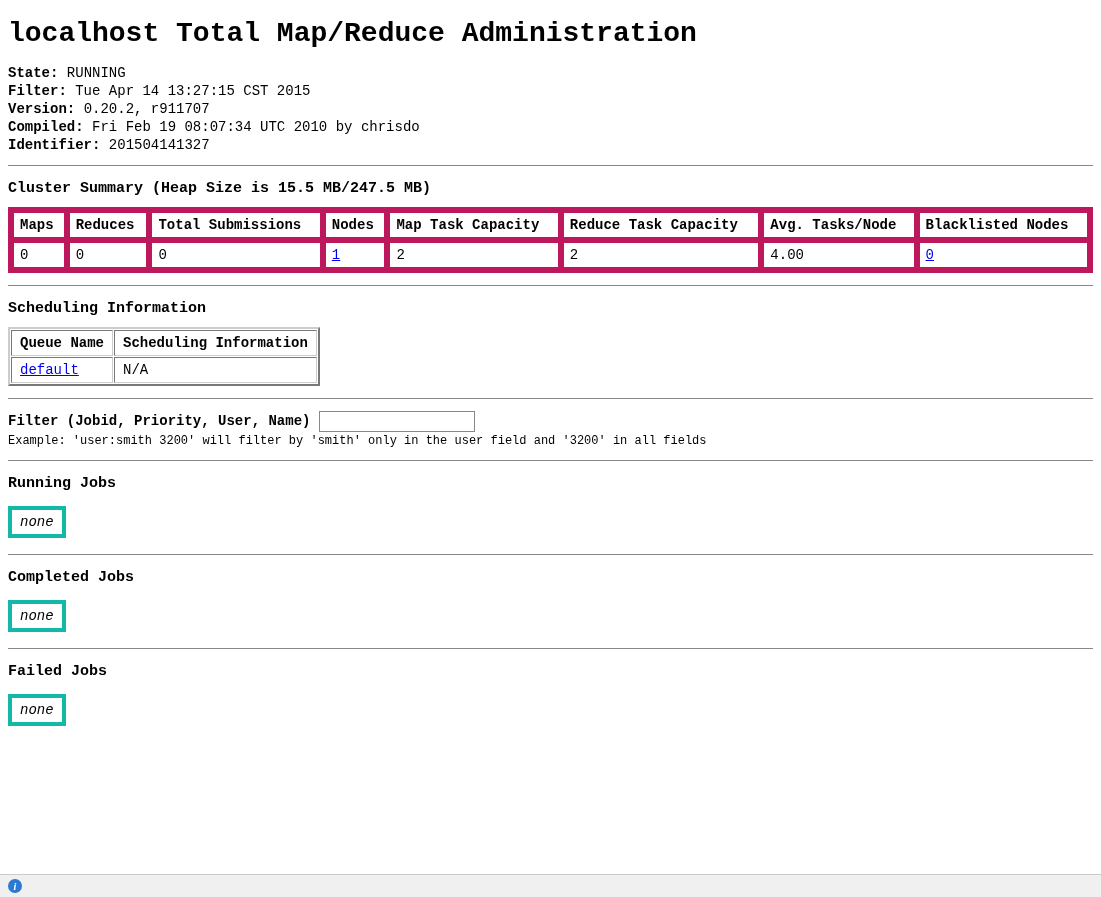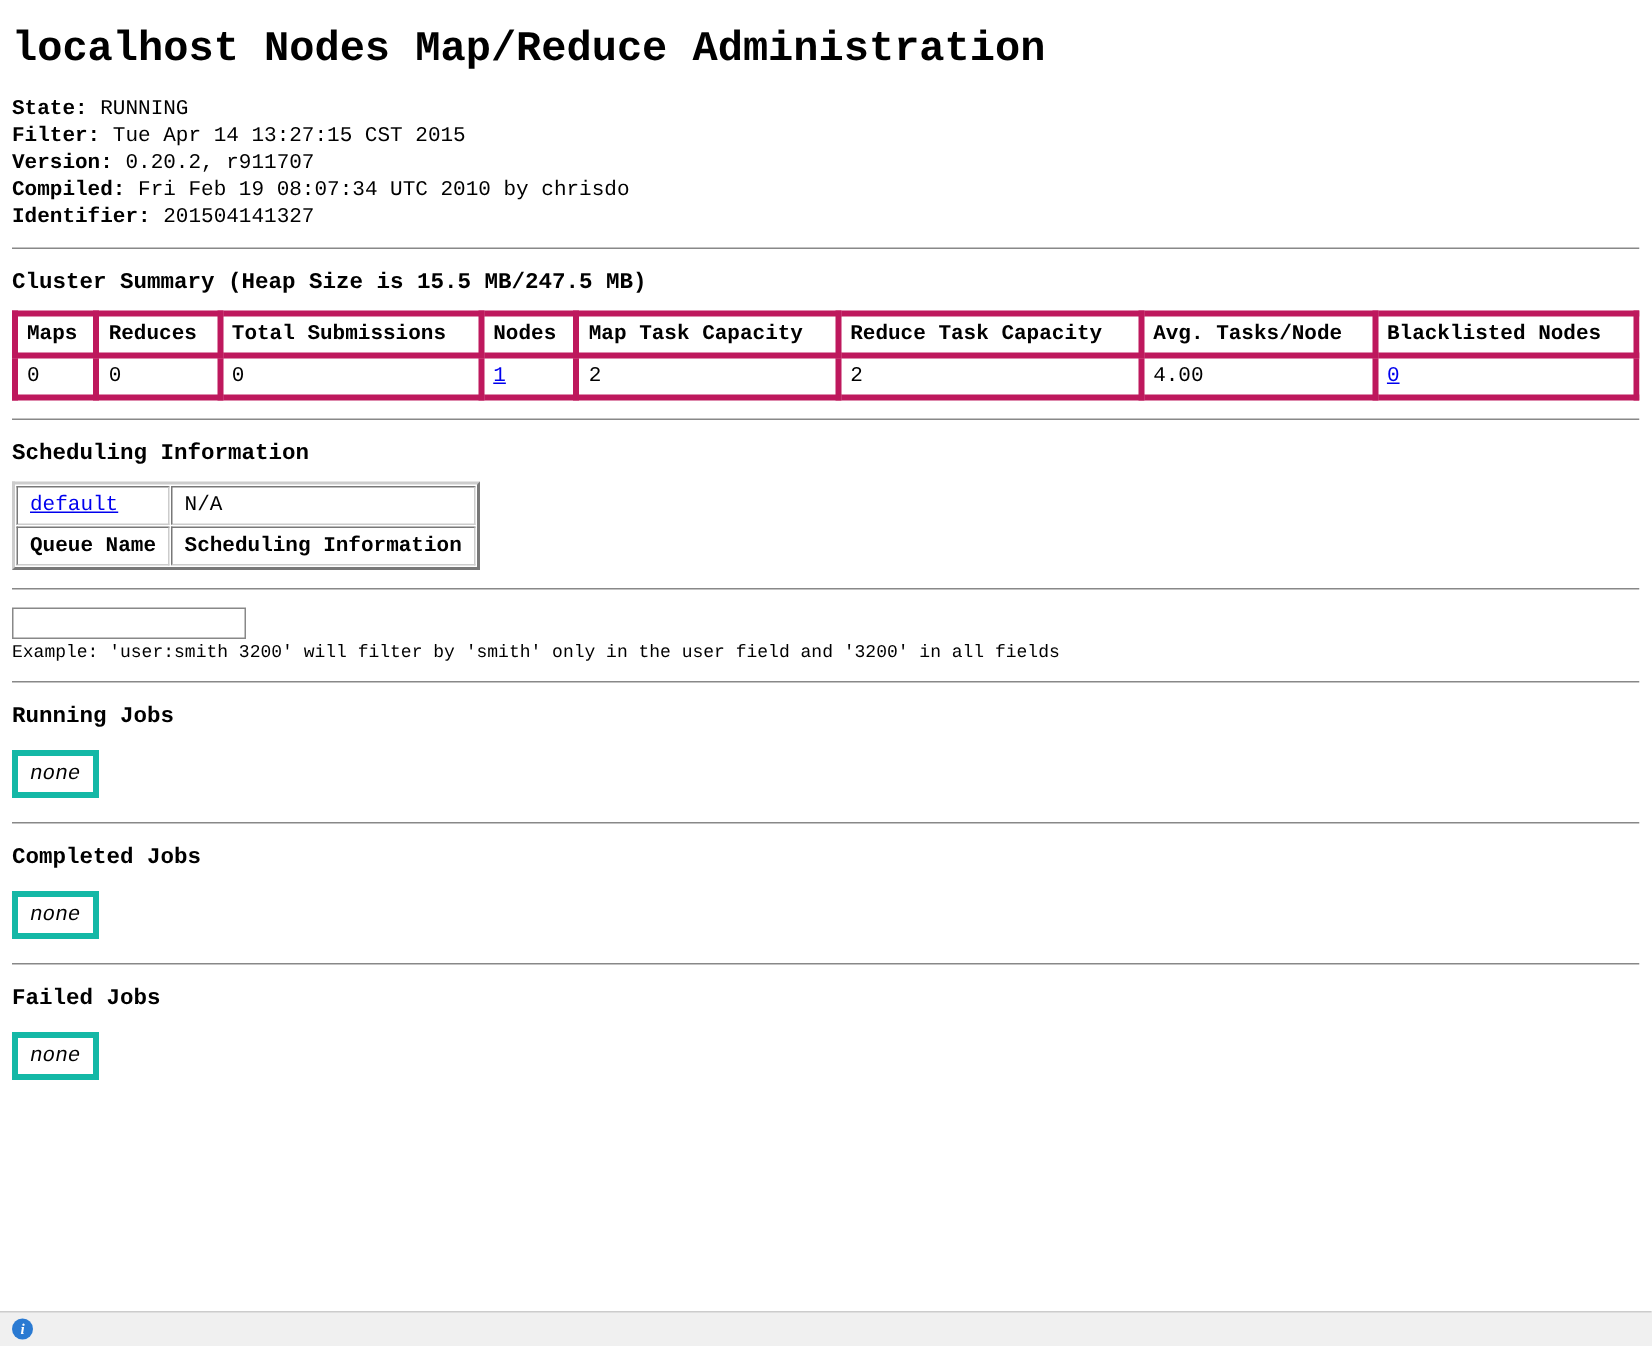--- a/index.html
+++ b/index.html
@@ -29,21 +29,21 @@
   }
   .info-line b {
     font-weight: bold;
   }
   table.cluster {
     border-collapse: collapse;
     width: 100%;
     margin: 8px 0;
   }
   table.cluster th, table.cluster td {
-    border: 4px solid #be185d;
+    border: 6px solid #be185d;
     padding: 4px 6px;
     text-align: left;
     font-family: "Courier New", Courier, monospace;
     font-size: 14px;
   }
   table.cluster th {
     font-weight: bold;
   }
   table.sched {
     border: 2px outset #ccc;
@@ -114,21 +114,21 @@
     font-weight: bold;
     font-style: italic;
     font-family: serif;
   }
 </style>
 </head>
 <body>
 
 
 
-<h1>localhost Nodes Map/Reduce Administration</h1>
+<h1>localhost Total Map/Reduce Administration</h1>
 
 <div class="info-line">
   <b>State:</b>
   <span>RUNNING</span>
 </div>
 <div class="info-line">
   <b>Filter:</b>
   <span>Tue Apr 14 13:27:15 CST 2015</span>
 </div>
 <div class="info-line">
@@ -173,33 +173,34 @@
 </tbody>
   </table>
 
 <hr>
 
 <h2>Scheduling Information</h2>
 
 <table class="sched">
   <tbody>
       <tr>
+    <th>Queue Name</th>
+    <th>Scheduling Information</th>
+  </tr>
+  <tr>
     <td><a href="#">default</a></td>
     <td>N/A</td>
   </tr>
-  <tr>
-    <th>Queue Name</th>
-    <th>Scheduling Information</th>
-  </tr>
 </tbody>
   </table>
 
 <hr>
 
 <div>
+  <span class="filter-label">Filter (Jobid, Priority, User, Name)</span>
   <input type="text" value="" style="">
 </div>
 <div class="example">Example: 'user:smith 3200' will filter by 'smith' only in the user field and '3200' in all fields</div>
 
 <hr>
 
 <h2>Running Jobs</h2>
 <div class="none-box">none</div>
 
 <hr>

